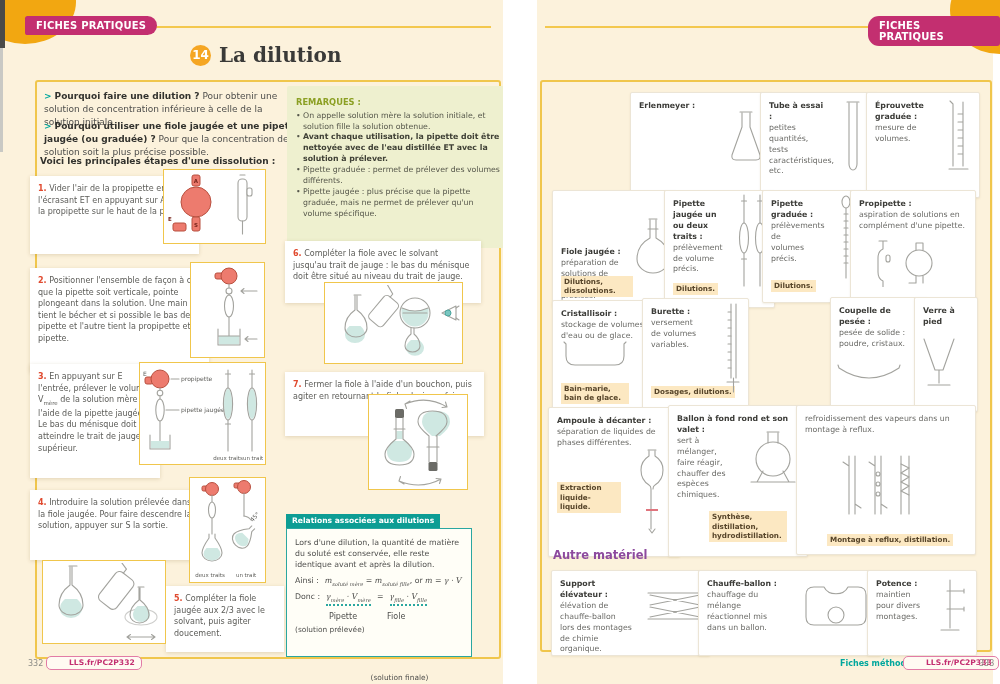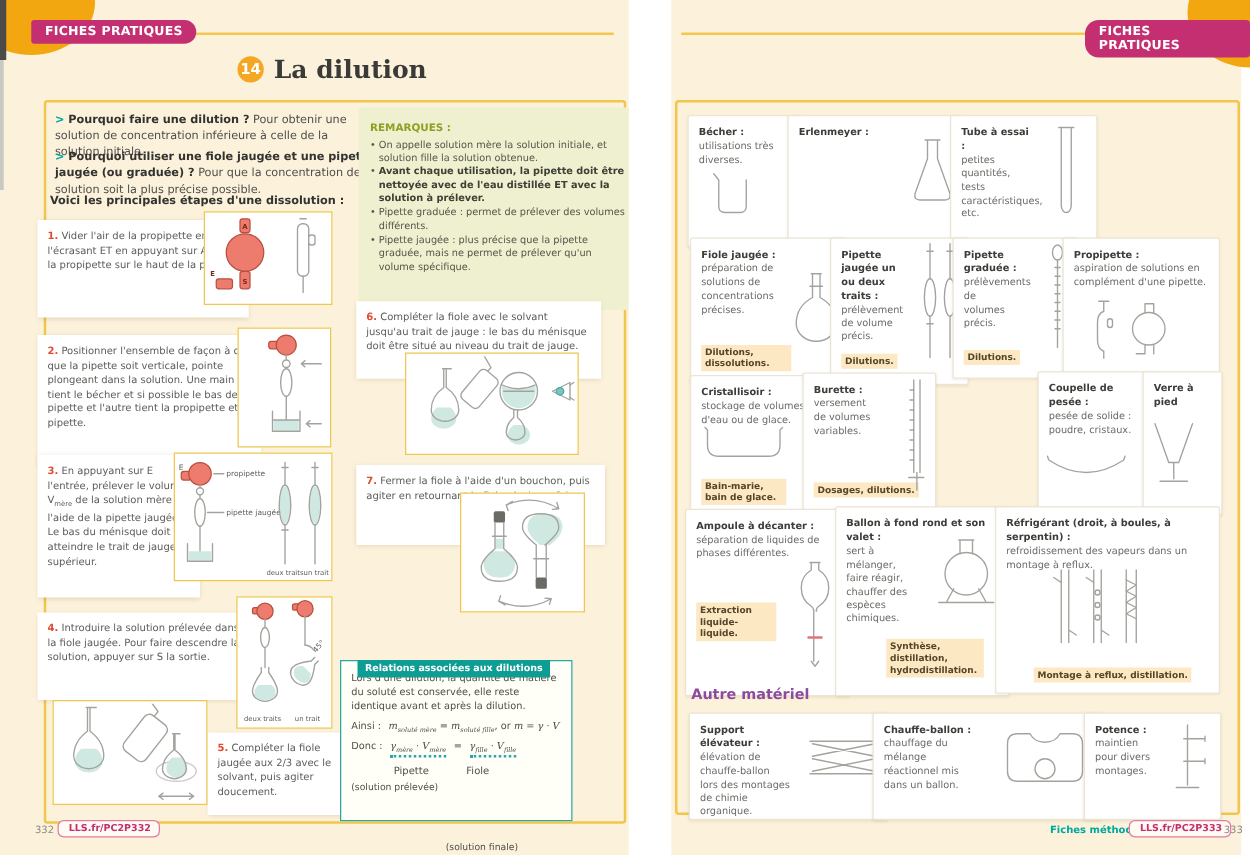--- a/index.html
+++ b/index.html
@@ -21,30 +21,30 @@
   .q b{color:#32322e;}
   .remarks{position:absolute;background:#eef0cf;padding:7px 9px;font-size:7.8px;line-height:1.4;color:#55564a;border-radius:2px;}
   .remarks h4{font-size:8.3px;color:#8ca024;margin:4px 0 2px 0;}
   .ritem{padding-left:7px;position:relative;}
   .ritem::before{content:"\2022";position:absolute;left:0;}
   .ritem .bd{font-weight:bold;color:#3e3f35;}
   .scard{position:absolute;background:#fff;box-shadow:0 1px 4px rgba(120,90,30,.2);padding:7px 8px;font-size:8px;line-height:1.45;color:#5c5c58;z-index:1;}
   .snum{color:#e04a2f;font-weight:bold;}
   .subtxt{font-size:5.5px;vertical-align:sub;}
   .diag{position:absolute;background:#fff;border:1.6px solid #f0c64c;z-index:2;display:flex;align-items:center;justify-content:center;}
-  .rel-tab{position:absolute;background:#0d9d94;color:#fff;font-size:7.6px;font-weight:bold;padding:2px 6px 3px 6px;z-index:3;margin-top:14px;}
+  .rel-tab{position:absolute;background:#0d9d94;color:#fff;font-size:7.6px;font-weight:bold;padding:2px 6px 3px 6px;z-index:3;}
   .relbox{position:absolute;background:#fffef7;border:1.6px solid #2aa7a0;padding:9px 8px 6px 8px;font-size:7.8px;line-height:1.4;color:#4e4e4c;z-index:2;}
   .frow{margin-top:5px;display:flex;align-items:flex-start;gap:6px;}
   .fvar{font-family:"DejaVu Serif",serif;font-style:italic;}
   .fsub{font-size:5.2px;font-style:italic;font-family:"DejaVu Serif",serif;}
   sub{line-height:0;}
   .ubrace{border-bottom:2px dotted #2aa7a0;padding-bottom:1px;}
   .rlbls{display:flex;margin-top:5px;font-size:8px;color:#4e4e4c;}
   .pfoot{position:absolute;font-size:8px;color:#8b8b86;z-index:7;}
-  .lnk{position:absolute;border:1.2px solid #e27ba6;color:#c32f70;font-weight:bold;font-size:7.6px;padding:1px 6px 2px 8px;border-radius:5px;background:#fffaf2;z-index:7;}
+  .lnk{position:absolute;border:1.2px solid #e27ba6;color:#c32f70;font-weight:bold;font-size:7.6px;padding:1px 6px 2px 22px;border-radius:5px;background:#fffaf2;z-index:7;}
   .tealfoot{position:absolute;font-size:8px;font-weight:bold;color:#00a79d;z-index:7;}
   .vcard{position:absolute;background:#fff;border:1px solid #ece5d6;border-radius:2px;box-shadow:0 1px 2px rgba(150,120,60,.12);padding:8px;font-size:7.8px;line-height:1.4;color:#6a6a66;}
   .vname{font-weight:bold;color:#3c3c38;display:block;}
   .vdesc{display:block;}
   .tag{position:absolute;background:#fce8c2;color:#57452a;font-weight:bold;font-size:7.2px;line-height:1.35;padding:1px 3px;}
   .vicon{position:absolute;}
   .othert{position:absolute;font-size:11.5px;font-weight:bold;color:#8d4a9e;z-index:2;}
   .gl{stroke:#a3a39e;fill:none;stroke-width:1.1;stroke-linecap:round;stroke-linejoin:round;}
   .glf{stroke:#a3a39e;fill:#ffffff;stroke-width:1.1;stroke-linecap:round;stroke-linejoin:round;}
   .lq{fill:#cfe8e2;stroke:none;}
@@ -246,21 +246,21 @@
       <path class="lq" d="M16 54 q0 11 12.5 11 q12.5 0 12.5 -11 q0 -5 -6 -10 h-13 q-6 5 -6 10"></path>
       <path class="gl" d="M25 21 v21 M32 21 v21 M23 32 h11 M25 42 q-11 9 -11 15 q0 11 14.5 11 q14.5 0 14.5 -11 q0 -6 -11 -15"></path>
       <path class="lq" d="M51 25 q0 -11 14 -11 q14 0 14 11 q0 6 -10 14 h-8 q-10 -8 -10 -14"></path>
       <path class="gl" d="M58 39 q-11 -9 -11 -14 q0 -11 14.5 -11 q14.5 0 14.5 11 q0 5 -11 14 M58 39 v26 M66 39 v26 M56 50 h12"></path>
       <rect x="57.5" y="65" width="9" height="9" rx="1.5" fill="#6b6b66"></rect>
       <path class="gl" d="M28 84 q22 9 42 -2 m0 0 l-5 -.5 m5 .5 l-1.5 4.5 M28 84 l5 3 m-5 -3 l1.5 -4.5"></path>
     </svg>
   </div>
 
   <div class="rel-tab" style="left:286px;top:514px;">Relations associées aux dilutions</div>
-  <div class="relbox" style="left:272px;top:528px;width:168px;height:112px;">
+  <div class="relbox" style="left:286px;top:528px;width:168px;height:112px;">
     <div>Lors d'une dilution, la quantité de matière du soluté est conservée, elle reste identique avant et après la dilution.</div>
     <div class="frow">
       <span>Ainsi :</span>
       <span>
         <span class="fvar">m</span><sub class="fsub">soluté mère</sub>
         <span>=</span>
         <span class="fvar">m</span><sub class="fsub">soluté fille</sub><span>, or </span><span class="fvar">m = γ · V</span>
       </span>
     </div>
     <div class="frow">
@@ -287,49 +287,49 @@
 
   <div class="pfoot" style="left:28px;top:659px;">332</div>
   <div class="lnk" style="left:46px;top:656px;">LLS.fr/PC2P332</div>
 
   <div class="badge r" style="left:868px;top:16px;">FICHES PRATIQUES</div>
   <div class="hline" style="left:545px;width:323px;"></div>
 
 
   <div class="mainbox" style="left:540px;top:80px;width:448px;height:568px;"></div>
 
-  <div class="vcard" style="left:550px;top:92px;width:75px;height:88px;">
-    <span class="vname">Bécher :</span>
-    <span class="vdesc">utilisations très diverses.</span>
-    <span class="vicon" style="left:16px;top:42px;">
-      <svg width="34" height="38" viewBox="0 0 34 38">
-          <path class="gl" d="M8 9 L4 4 M8 9 v21 q0 5 5 5 h12 q5 0 5 -5 V9"></path>
-        </svg>
-    </span>
-  </div>
   <div class="vcard" style="left:630px;top:92px;width:125px;height:88px;">
     <span class="vname" style="width:66px;">Erlenmeyer :</span>
     <span class="vicon" style="right:6px;top:16px;">
       <svg width="40" height="56" viewBox="0 0 40 56">
           <path class="gl" d="M14 3 h12 M16 4 v14 L6 46 q-1 5 4 5 h20 q5 0 4 -5 L24 18 V4"></path>
         </svg>
     </span>
   </div>
   <div class="vcard" style="left:760px;top:92px;width:100px;height:88px;">
     <span class="vname" style="width:58px;">Tube à essai :</span>
     <span class="vdesc" style="width:58px;">petites quantités, tests caractéristiques, etc.</span>
     <span class="vicon" style="right:16px;top:7px;">
       <svg width="16" height="74" viewBox="0 0 16 74">
           <path class="gl" d="M2 2 h12 M4 3 v61 a4 6 0 0 0 8 0 V3"></path>
         </svg>
     </span>
   </div>
+  <div class="vcard" style="left:866px;top:92px;width:96px;height:88px;">
+    <span class="vname" style="width:50px;">Éprouvette graduée :</span>
+    <span class="vdesc" style="width:50px;">mesure de volumes.</span>
+    <span class="vicon" style="right:8px;top:7px;">
+      <svg width="26" height="74" viewBox="0 0 26 74">
+          <path class="gl" d="M8 4 L5 1 M8 4 v62 M18 2 v64 M4 69 h19 M13 14 h5 M13 22 h5 M13 30 h5 M13 38 h5 M13 46 h5 M13 54 h5"></path>
+        </svg>
+    </span>
+  </div>
 
   <div class="vcard" style="left:552px;top:190px;width:107px;height:100px;">
-    <span class="vname" style="width:62px;">Fiole jaugée :</span>
+    <span class="vname" style="width:62px;margin-top:48px;">Fiole jaugée :</span>
     <span class="vdesc" style="width:62px;">préparation de solutions de concentrations précises.</span>
     <span class="tag" style="left:8px;bottom:10px;width:66px;">Dilutions, dissolutions.</span>
     <span class="vicon" style="right:2px;top:26px;">
       <svg width="42" height="62" viewBox="0 0 42 62">
           <path class="gl" d="M17 2 h8 M18 3 v18 q-13 7 -13 21 a16 14 0 0 0 32 0 q0 -14 -13 -21 V3 M16 12 h10"></path>
         </svg>
     </span>
   </div>
   <div class="vcard" style="left:664px;top:190px;width:93px;height:100px;">
     <span class="vname" style="width:52px;">Pipette jaugée un ou deux traits :</span>
@@ -433,21 +433,20 @@
     <span class="tag" style="left:40px;bottom:14px;width:72px;">Synthèse, distillation, hydrodistillation.</span>
     <span class="vicon" style="right:4px;top:24px;">
       <svg width="62" height="58" viewBox="0 0 62 58">
         <path class="gl" d="M26 2 h12 M27 3 v10 M37 3 v10"></path>
         <circle class="gl" cx="32" cy="29" r="17"></circle>
         <path class="gl" d="M10 52 h44 M16 52 l6 -11 M48 52 l-6 -11"></path>
       </svg>
     </span>
   </div>
   <div class="vcard" style="left:796px;top:405px;width:162px;height:132px;">
-    <span class="vname" style="width:150px;">Réfrigérant (droit, à boules, à serpentin) :</span>
     <span class="vdesc" style="width:150px;">refroidissement des vapeurs dans un montage à reflux.</span>
     <span class="tag" style="left:30px;bottom:8px;">Montage à reflux, distillation.</span>
     <span class="vicon" style="left:42px;top:46px;">
       <svg width="78" height="68" viewBox="0 0 78 68">
         <path class="gl" d="M10 4 v58 M16 4 v58 M10 14 l-6 -4 M16 52 l6 4"></path>
         <path class="gl" d="M36 4 v58 M42 4 v58 M36 14 l-6 -4 M42 52 l6 4"></path>
         <circle class="gl" cx="39" cy="22" r="2"></circle>
           <circle class="gl" cx="39" cy="32" r="2"></circle>
           <circle class="gl" cx="39" cy="42" r="2"></circle>
         <path class="gl" d="M62 4 v58 M70 4 v58"></path>

